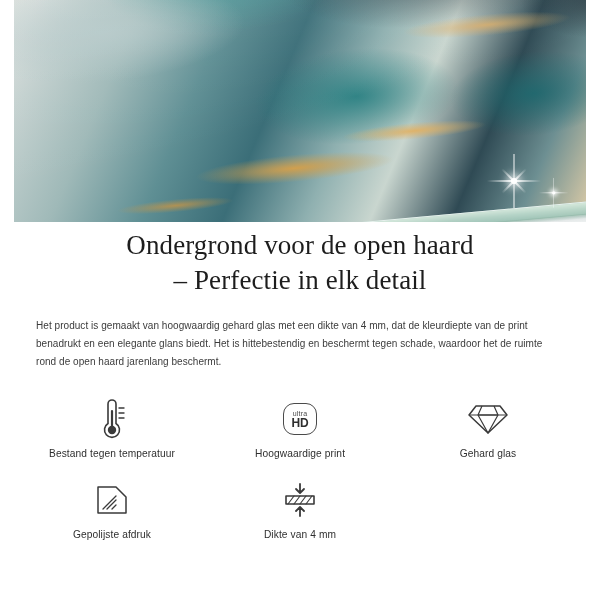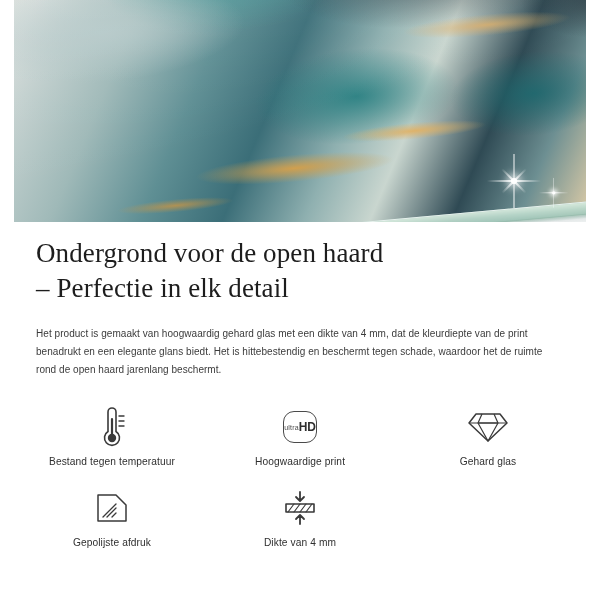--- a/index.html
+++ b/index.html
@@ -109,22 +109,23 @@
   .sparkle .ray-d2 { width: 34px; height: 1.5px; margin: -0.75px 0 0 -17px; transform: rotate(-45deg); }
 
   
   .content { padding: 0 36px; }
   .title {
     font-family: "Liberation Serif", serif;
     font-size: 27px;
     line-height: 1.28;
     color: #1d1d1d;
     font-weight: 400;
-    margin: 14px 0 0 0;
+    margin: 6px 0 0 0;
     letter-spacing: 0.1px;
+    text-align: center;
   }
   .title .line2 { display: block; }
   .desc {
     margin: 20px 11px 0 0;
     font-size: 10px;
     line-height: 1.78;
     color: #3b3b3b;
     max-width: 528px;
     letter-spacing: 0.05px;
   }
@@ -153,21 +154,21 @@
     margin-top: 6px;
     font-size: 10.2px;
     color: #2f2f2f;
     text-align: center;
     letter-spacing: 0.1px;
   }
   .hd-box {
     width: 34px; height: 32px;
     border: 1.6px solid #4a4a4a;
     border-radius: 11px;
-    display: flex; flex-direction: row;
+    display: flex; flex-direction: column;
     align-items: center; justify-content: center;
     line-height: 1;
   }
   .hd-box .hd-top { font-size: 7px; color: #4a4a4a; letter-spacing: 0.2px; }
   .hd-box .hd-bottom { font-size: 12px; font-weight: bold; color: #2f2f2f; letter-spacing: -0.2px; }
 </style>
 </head>
 <body>
 
 <div class="page">

